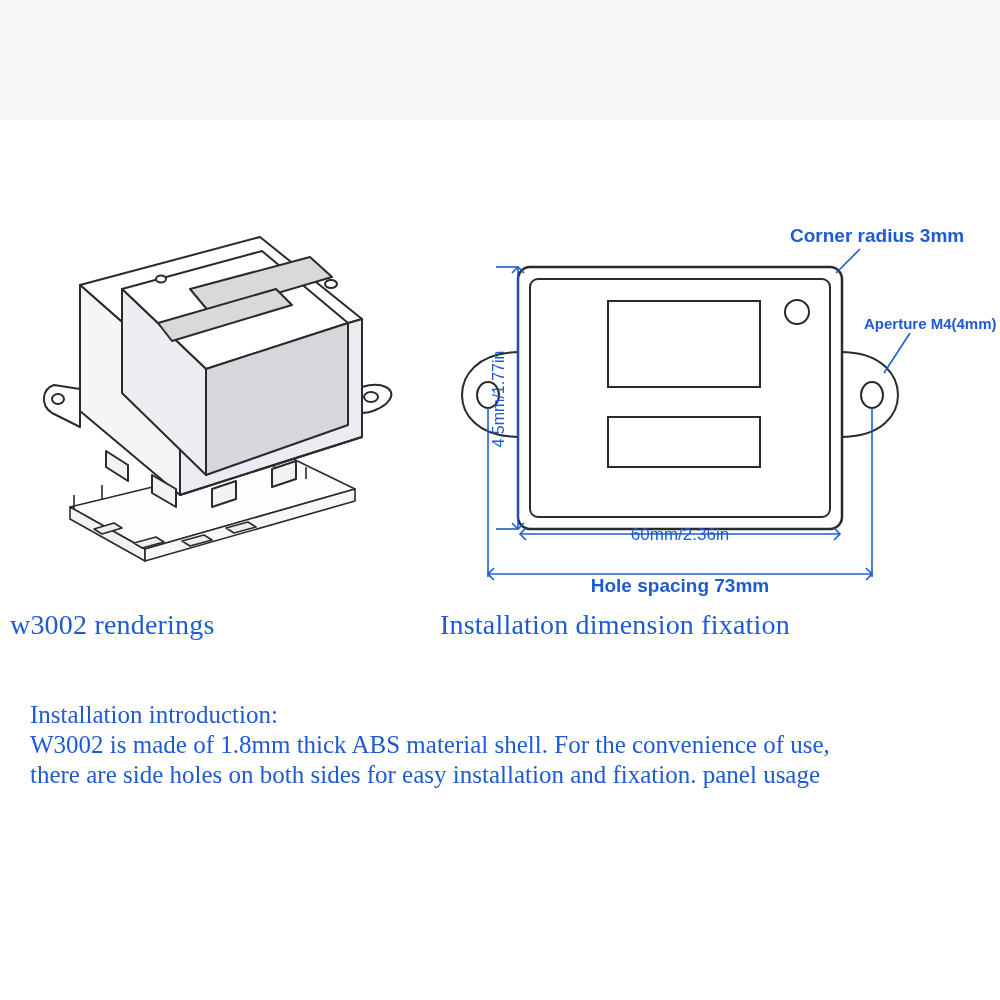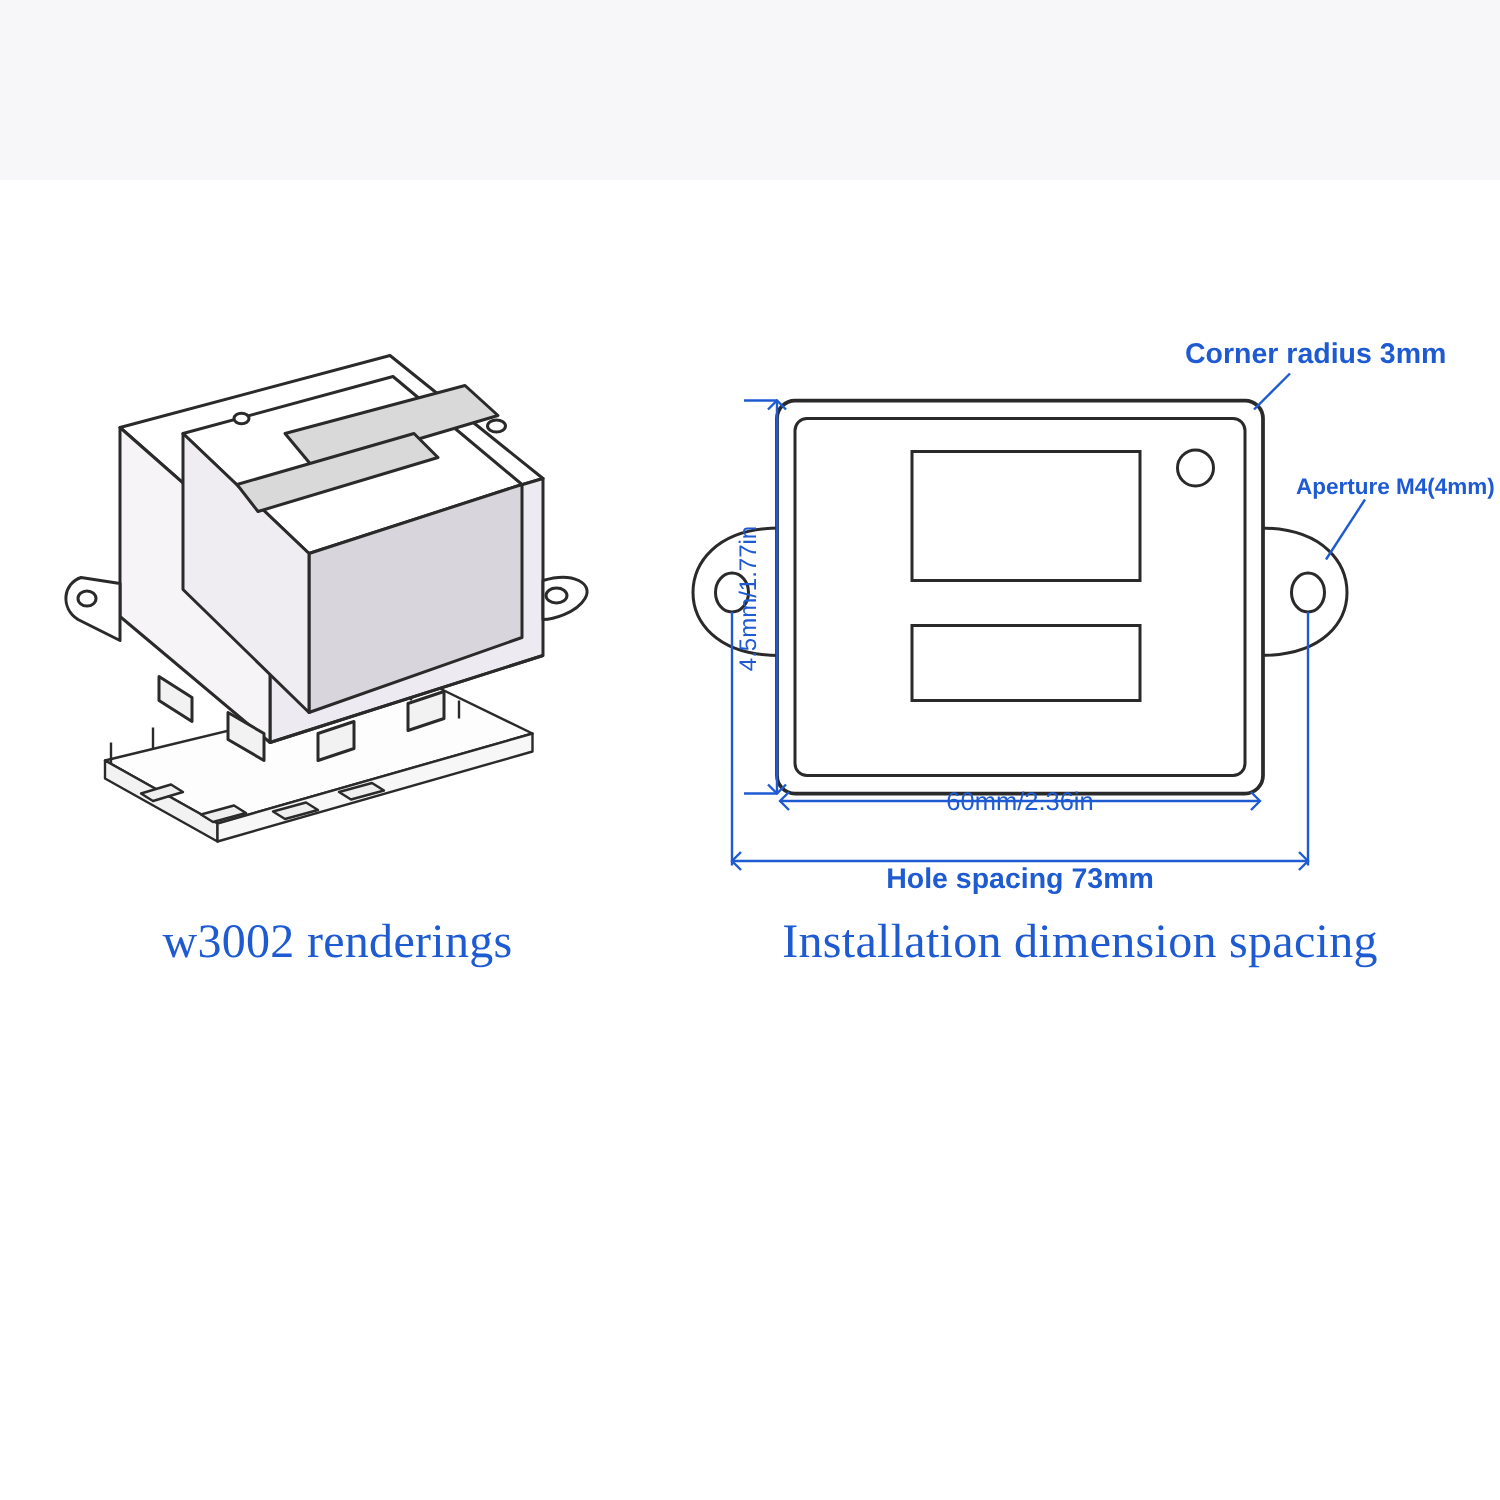--- a/index.html
+++ b/index.html
@@ -33,23 +33,23 @@
   }
   .fig {
     position: absolute;
     top: 17px;
   }
   .fig-left { left: 10px; width: 430px; height: 540px; }
   .fig-right { left: 440px; width: 560px; height: 540px; }
 
   .caption {
     position: absolute;
-    text-align: center;
+    text-align: left;
     color: #1e5bd2;
-    font-size: 32px;
+    font-size: 28px;
     letter-spacing: .2px;
     white-space: nowrap;
   }
   .caption-left  { left: 0;   top: 472px; width: 430px; }
   .caption-right { left: 0;   top: 472px; width: 560px; }
 
   .intro {
     position: absolute;
     left: 30px;
     top: 700px;
@@ -175,19 +175,24 @@
 
         <text class="lbl lbl-bold" x="424" y="192" font-size="15">Aperture M4(4mm)</text>
 
         <text class="lbl" x="64" y="262" font-size="16" transform="rotate(-90 64 262)" text-anchor="middle">4.5mm/1.77in</text>
 
         <text class="lbl" x="240" y="403" font-size="17" text-anchor="middle">60mm/2.36in</text>
 
         <text class="lbl lbl-bold" x="240" y="455" font-size="19" text-anchor="middle">Hole spacing 73mm</text>
       </svg>
 
-      <div class="caption caption-right">Installation dimension spacing</div>
+      <div class="caption caption-right">Installation dimension fixation</div>
     </div>
 
   </div>
 
+  <div class="intro">
+    <div>Installation introduction:</div>
+    <div>W3002 is made of 1.8mm thick ABS material shell. For the convenience of use,</div>
+    <div>there are side holes on both sides for easy installation and fixation. panel usage</div>
+  </div>
 
 </div>
 
 </body></html>

